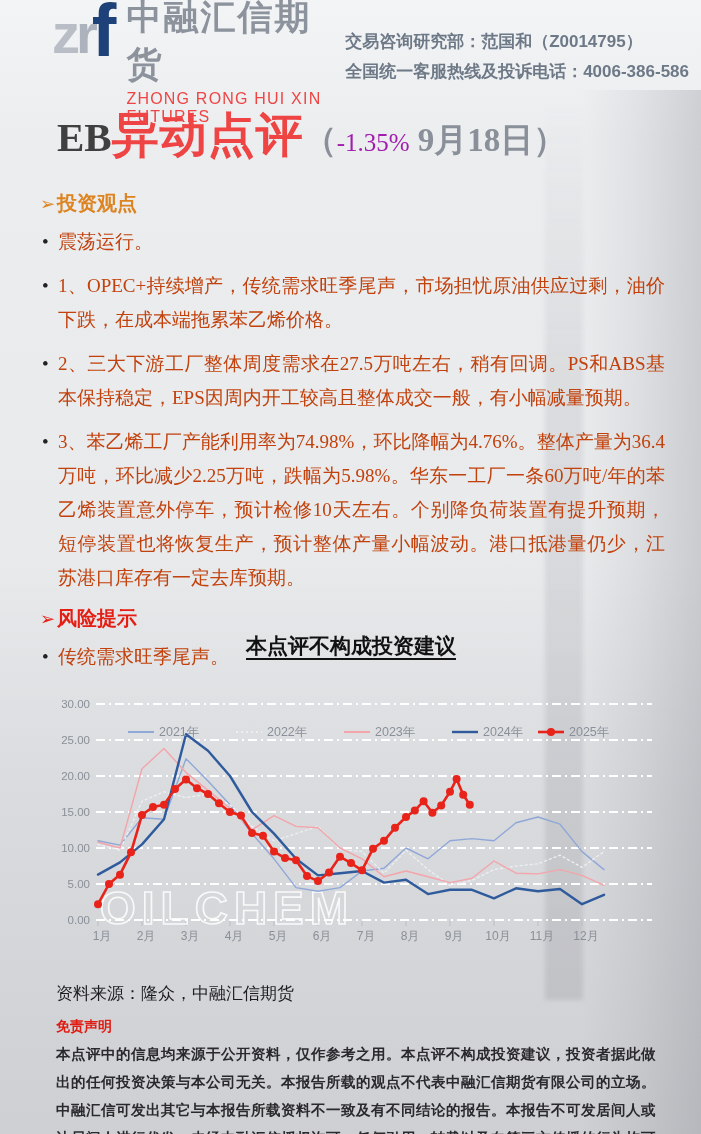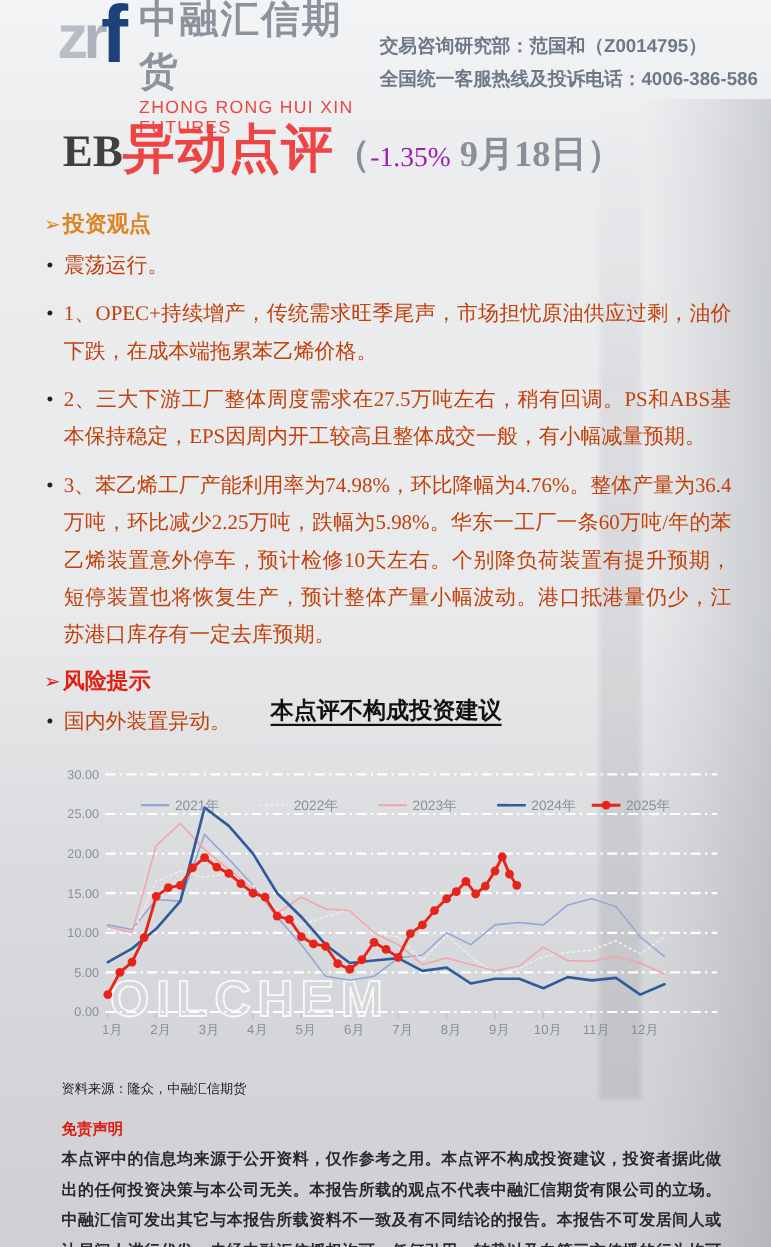--- a/index.html
+++ b/index.html
@@ -53,21 +53,21 @@
   .bullet-row .dot{color:#222;font-size:19px;line-height:34px;width:16px;flex:none;}
   .bullet-row p{margin:0;font-size:19px;line-height:34px;color:#c2410c;text-align:justify;}
 
   
   .chart-wrap{position:absolute;top:632px;left:40px;width:622px;}
   .chart-title{text-align:center;font-size:21px;font-weight:800;color:#111;
                text-decoration:underline;text-underline-offset:5px;margin-bottom:8px;}
   svg text{font-family:"Liberation Sans","DejaVu Sans",sans-serif;}
 
   
-  .source{position:absolute;top:982px;left:56px;font-size:12px;color:#1d1d1f;
+  .source{position:absolute;top:982px;left:56px;font-size:17px;color:#1d1d1f;
           font-family:"Liberation Sans","DejaVu Sans",sans-serif;}
   .disclaimer{position:absolute;top:1018px;left:56px;width:600px;
           font-family:"Liberation Sans","DejaVu Sans",sans-serif;}
   .disc-title{color:#e01b12;font-weight:800;font-size:14px;margin-bottom:4px;}
   .disc-body{font-size:14.5px;font-weight:700;color:#2a2a2c;line-height:28px;
           letter-spacing:0.4px;text-align:justify;margin:0;}
 </style>
 </head>
 <body>
 
@@ -113,21 +113,21 @@
       <p>2、三大下游工厂整体周度需求在27.5万吨左右，稍有回调。PS和ABS基本保持稳定，EPS因周内开工较高且整体成交一般，有小幅减量预期。</p>
     </div>
   <div class="bullet-row">
       <span class="dot">•</span>
       <p>3、苯乙烯工厂产能利用率为74.98%，环比降幅为4.76%。整体产量为36.4万吨，环比减少2.25万吨，跌幅为5.98%。华东一工厂一条60万吨/年的苯乙烯装置意外停车，预计检修10天左右。个别降负荷装置有提升预期，短停装置也将恢复生产，预计整体产量小幅波动。港口抵港量仍少，江苏港口库存有一定去库预期。</p>
     </div>
 
   <div class="sec-h sec-red"><span class="arrow">➢</span><span>风险提示</span></div>
   <div class="bullet-row" style="margin-bottom:0;">
       <span class="dot">•</span>
-      <p>国内外装置异动。</p>
+      <p>传统需求旺季尾声。</p>
     </div>
 </div>
 
 <div class="chart-wrap">
   <div class="chart-title">本点评不构成投资建议</div>
   <svg id="chart-svg" width="622" height="300" viewBox="0 0 622 300">
       <line x1="56" y1="252" x2="612" y2="252" stroke="#ffffff" stroke-width="2" stroke-dasharray="9 4 2 4"></line>
       <text x="50" y="256" text-anchor="end" font-size="11.5" fill="#8a8f98">0.00</text>
       <line x1="56" y1="216" x2="612" y2="216" stroke="#ffffff" stroke-width="2" stroke-dasharray="9 4 2 4"></line>
       <text x="50" y="220" text-anchor="end" font-size="11.5" fill="#8a8f98">5.00</text>

